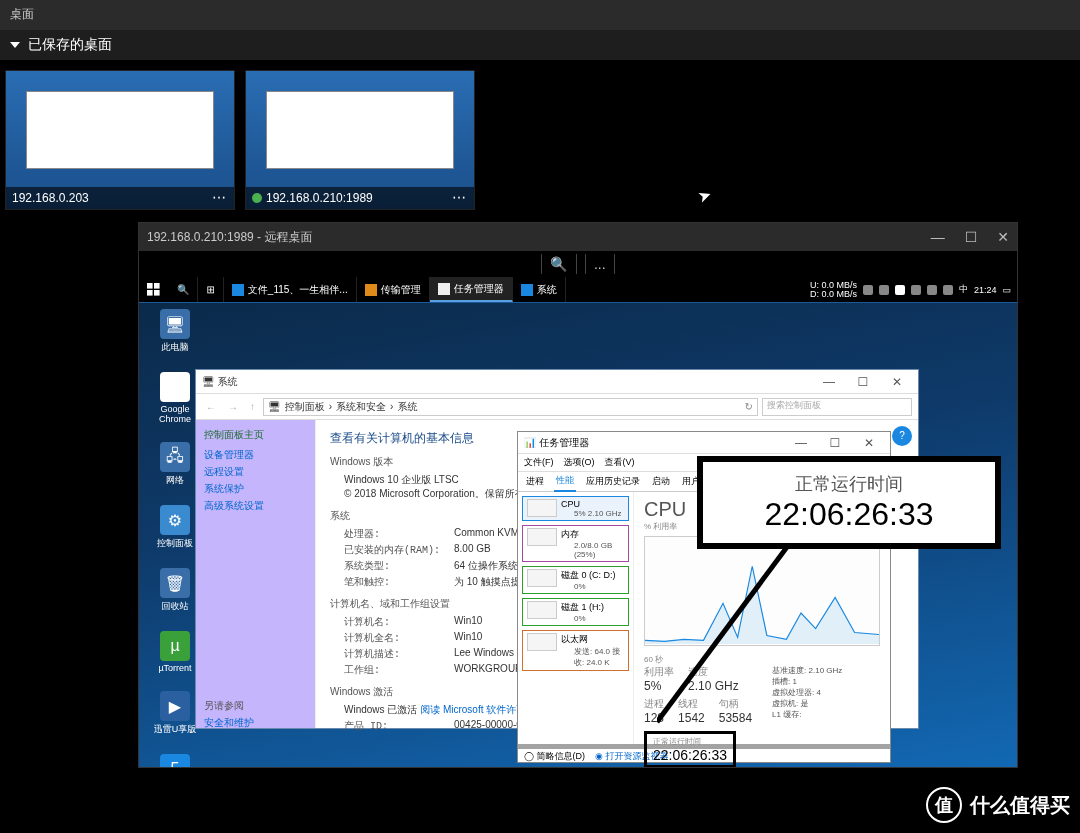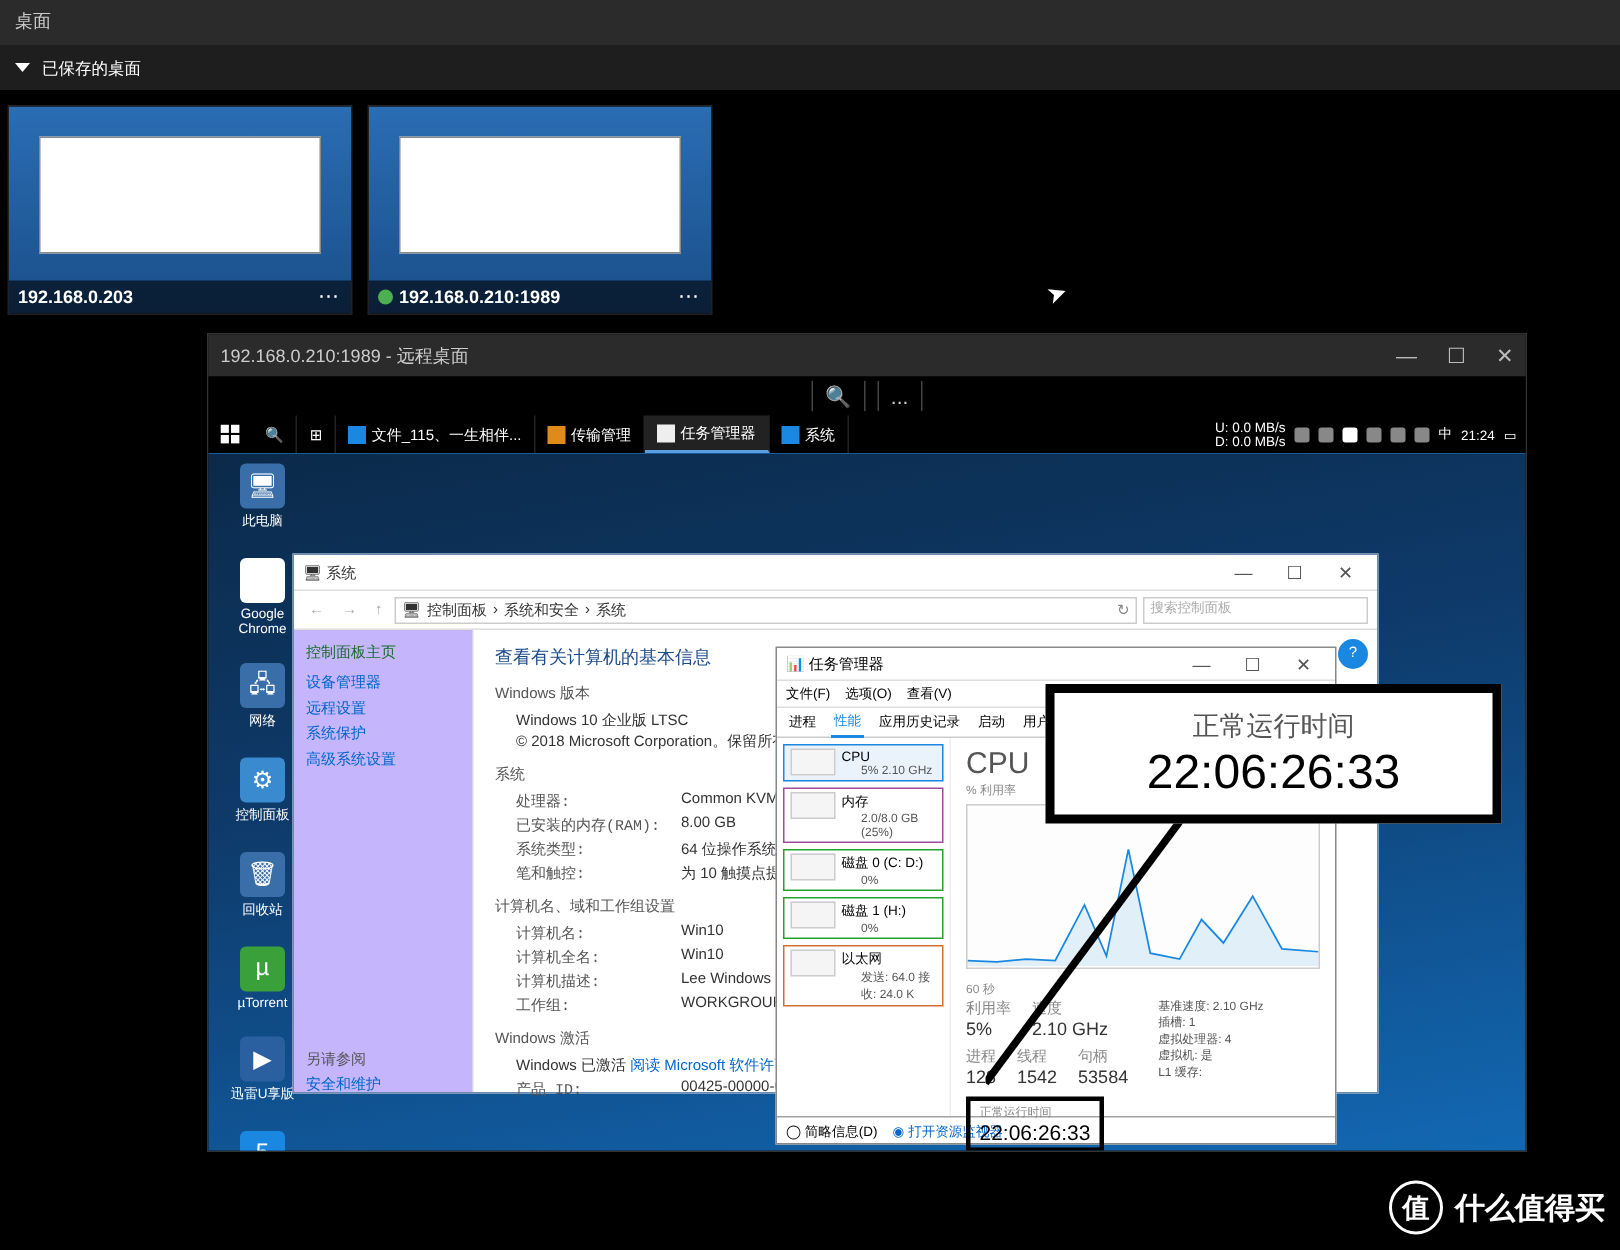--- a/index.html
+++ b/index.html
@@ -1,25 +1,25 @@
 <!DOCTYPE html>
 <html><head>
 <meta charset="utf-8">
 <style>
   * { box-sizing: border-box; margin: 0; padding: 0; font-family: "Segoe UI", "Microsoft YaHei", sans-serif; }
   body { width: 1080px; height: 833px; background: #000; overflow: hidden; position: relative; }
 
   
   .app-header { background: #2b2b2b; color: #ccc; height: 30px; padding: 6px 10px; font-size: 12px; }
-  .saved-bar { background: #1e1e1e; color: #fff; height: 30px; padding: 6px 10px; font-size: 11px; display: flex; align-items: center; gap: 8px; }
+  .saved-bar { background: #1e1e1e; color: #fff; height: 30px; padding: 6px 10px; font-size: 14px; display: flex; align-items: center; gap: 8px; }
   .saved-bar .chev { width: 0; height: 0; border-left: 5px solid transparent; border-right: 5px solid transparent; border-top: 6px solid #fff; }
   .thumbs { display: flex; gap: 10px; padding: 10px 5px; }
   .thumb { width: 230px; height: 140px; background: linear-gradient(180deg,#2a6db3,#1a4e8a); position: relative; border: 1px solid #222; }
   .thumb .mini { position: absolute; left: 20px; top: 20px; right: 20px; bottom: 40px; background: #fff; border: 1px solid #888; }
-  .thumb .label { position: absolute; left: 0; bottom: 0; right: 0; background: rgba(0,0,0,0.6); color: #fff; font-size: 12px; padding: 4px 6px; display: flex; align-items: center; gap: 4px; font-weight: bold; }
+  .thumb .label { position: absolute; left: 0; bottom: 0; right: 0; background: rgba(0,0,0,0.6); color: #fff; font-size: 12px; padding: 4px 6px; display: flex; align-items: center; gap: 4px; }
   .thumb .dots { position: absolute; right: 6px; bottom: 4px; color: #fff; font-size: 14px; letter-spacing: 2px; }
   .dot-green { width: 10px; height: 10px; background: #4caf50; border-radius: 50%; display: inline-block; }
 
   
   .rd-window { position: absolute; left: 138px; top: 222px; width: 880px; height: 546px; background: #000; border: 1px solid #333; display: flex; flex-direction: column; }
   .rd-title { background: #2b2b2b; color: #ccc; height: 28px; display: flex; align-items: center; padding: 0 8px; font-size: 12px; }
   .rd-title .controls { margin-left: auto; display: flex; gap: 20px; color: #bbb; font-size: 14px; }
   .rd-toolbar { background: #000; height: 26px; display: flex; justify-content: center; align-items: center; gap: 8px; color: #ccc; font-size: 14px; }
   .rd-toolbar .tb-btn { padding: 2px 8px; border-left: 1px solid #444; border-right: 1px solid #444; }
 
@@ -85,21 +85,21 @@
   .tm-right { flex: 1; padding: 6px 10px; position: relative; }
   .tm-right .big-t { font-size: 20px; color: #555; }
   .tm-right .sub-t { font-size: 8px; color: #888; }
   .tm-graph { height: 110px; border: 1px solid #ccc; margin: 4px 0 8px 0; position: relative; background: #fdfdfd; }
   .tm-stats { display: flex; gap: 14px; font-size: 8px; }
   .tm-stat .sl { color: #888; font-size: 10px; }
   .tm-stat .sv { font-size: 12px; color: #333; }
   .uptime-box { border: 3px solid #000; padding: 2px 6px; display: inline-block; margin-top: 6px; }
   .uptime-box .sl { font-size: 8px; color: #888; }
   .uptime-box .sv { font-size: 14px; }
-  .tm-foot { height: 20px; border-top: 1px solid #a3a3a3; display: flex; align-items: center; padding: 0 6px; gap: 10px; font-size: 9px; }
+  .tm-foot { height: 20px; border-top: 5px solid #a3a3a3; display: flex; align-items: center; padding: 0 6px; gap: 10px; font-size: 9px; }
 
   
   .callout { position: absolute; left: 697px; top: 456px; width: 304px; background: #fff; border: 6px solid #000; padding: 10px 16px; text-align: center; z-index: 50; }
   .callout .cl-t { font-size: 18px; color: #555; }
   .callout .cl-v { font-size: 32px; font-weight: 500; }
   .callout-line { position: absolute; left: 657px; top: 547px; width: 140px; height: 180px; pointer-events: none; z-index: 49; }
 
   
   .watermark { position: absolute; right: 10px; bottom: 10px; display: flex; align-items: center; gap: 8px; color: #fff; font-size: 20px; font-weight: bold; z-index: 100; }
   .wm-badge { width: 36px; height: 36px; border-radius: 50%; background: #000; border: 2px solid #fff; display: flex; align-items: center; justify-content: center; color: #fff; font-size: 18px; }

